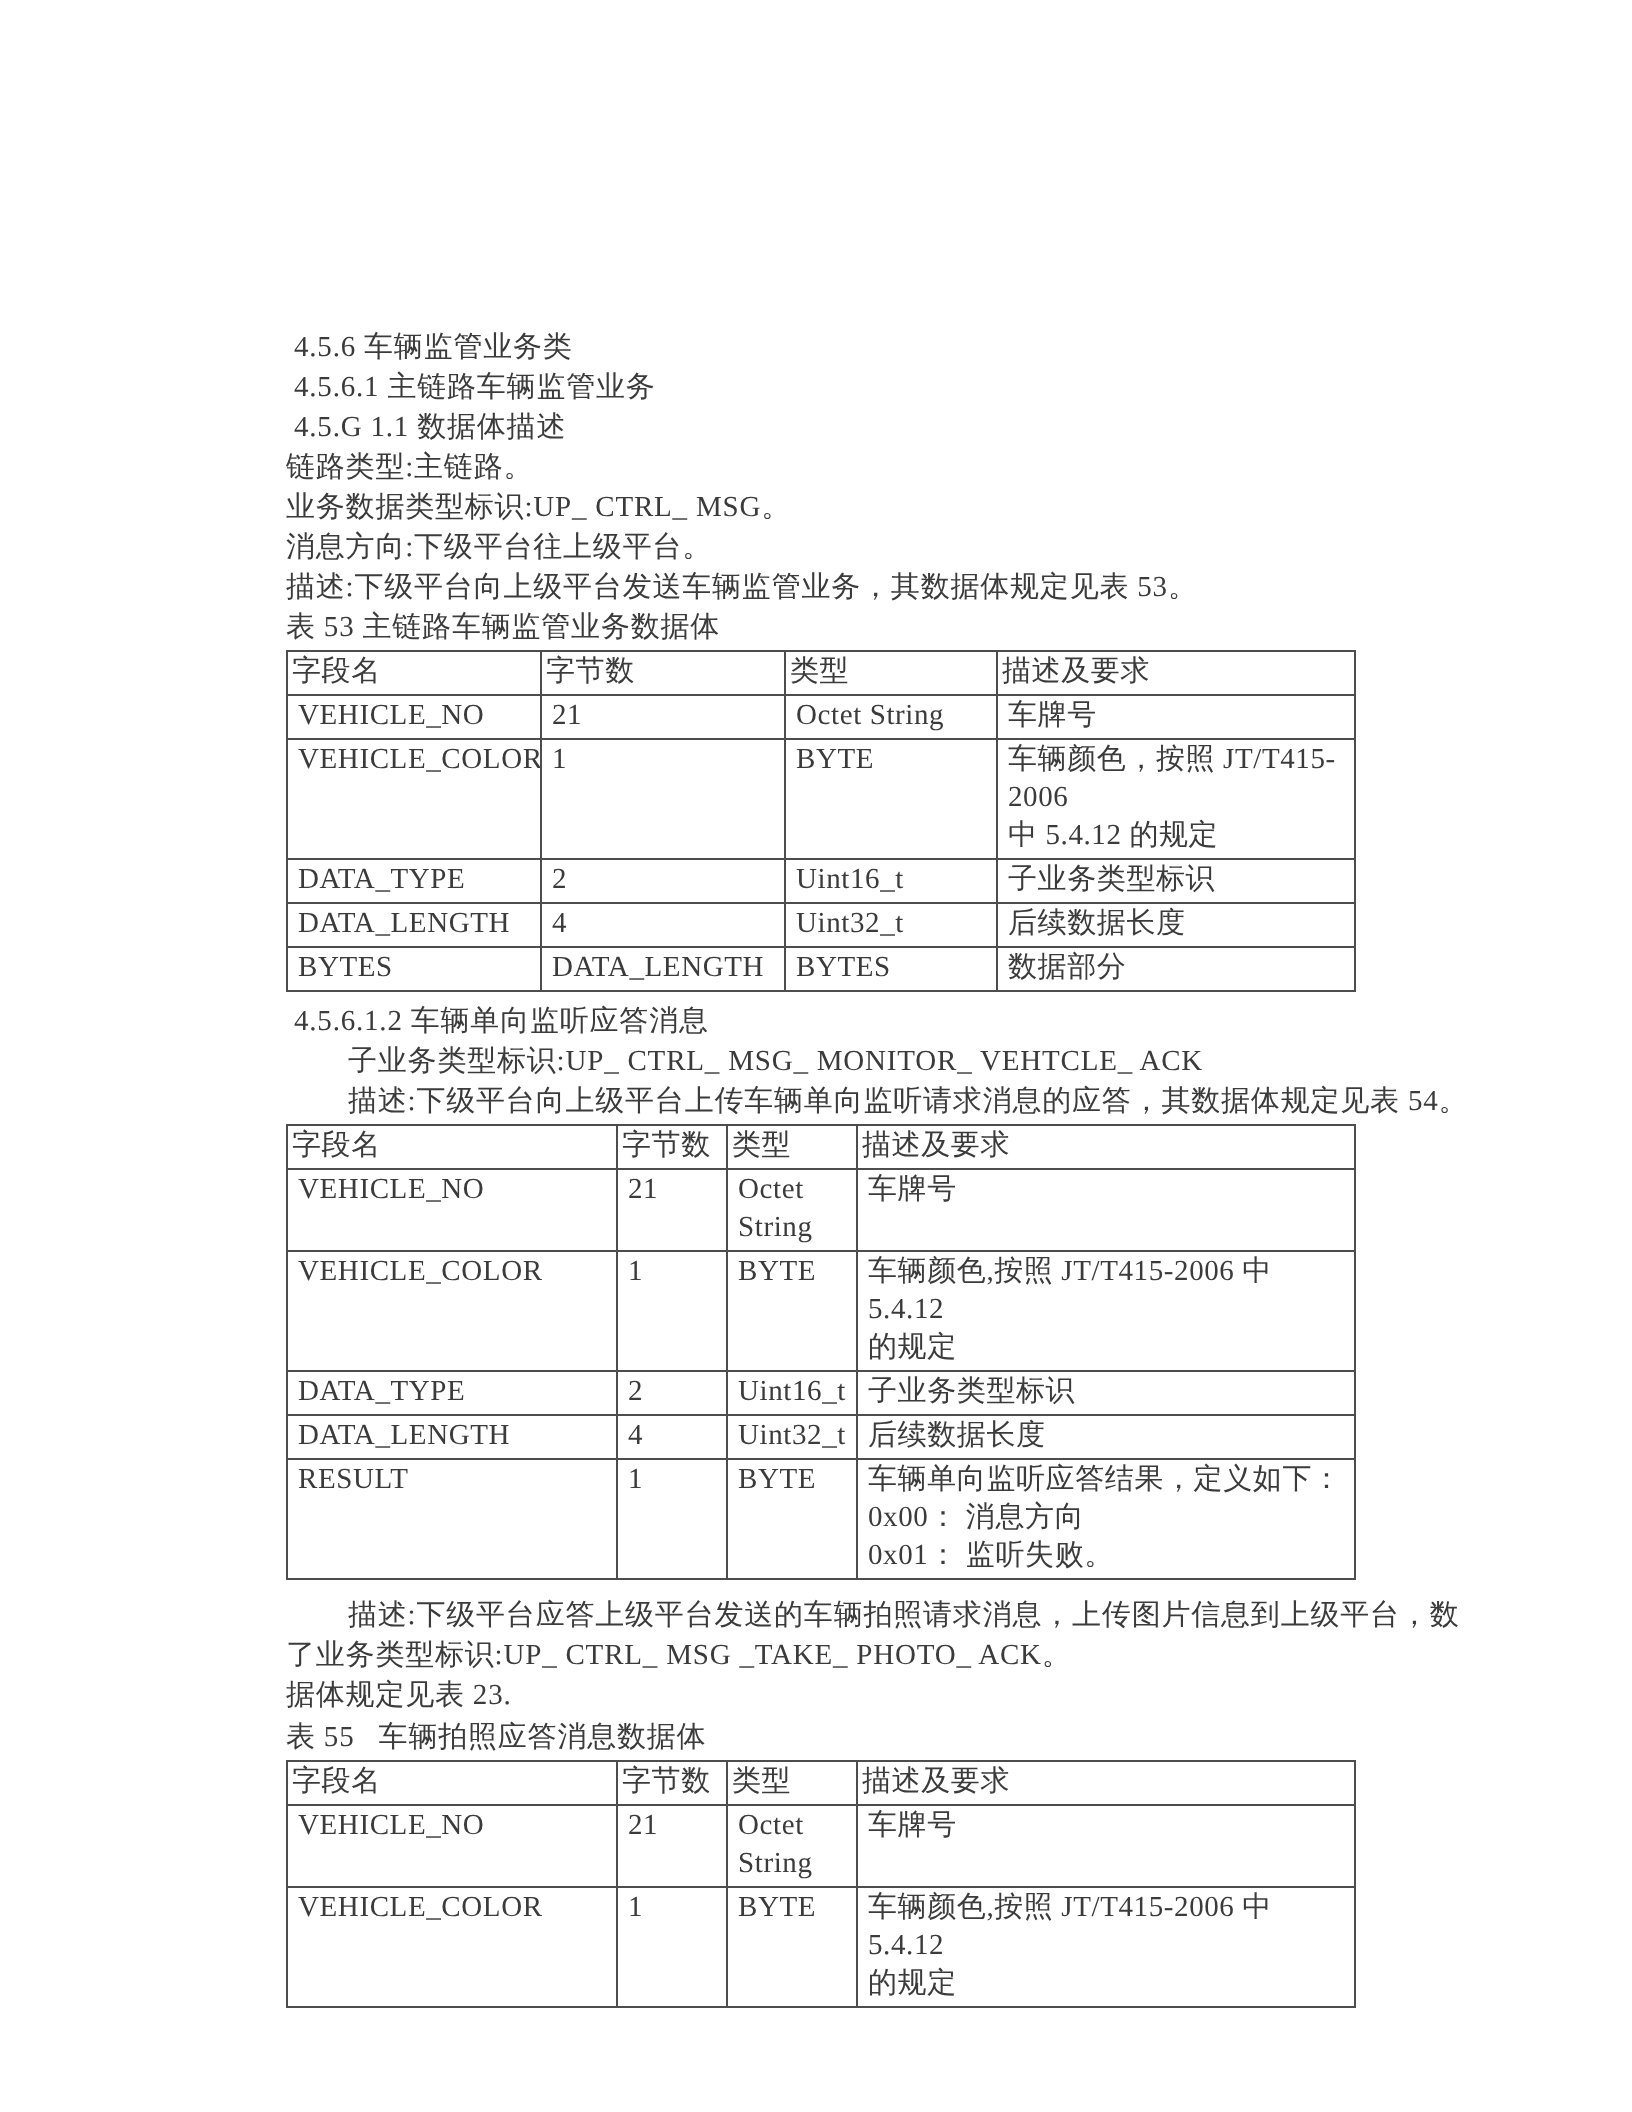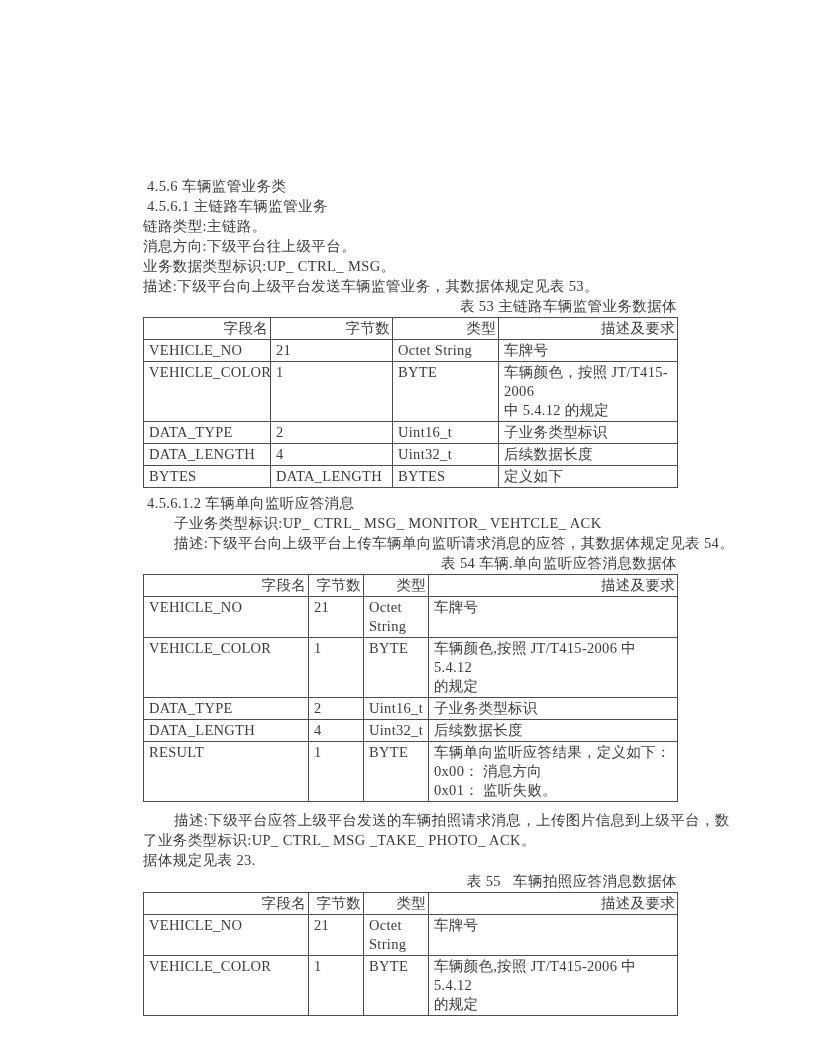--- a/index.html
+++ b/index.html
@@ -6,65 +6,66 @@
   html, body { background: #ffffff; }
   body {
     width: 816px; height: 1056px;
     position: relative;
     font-family: "Liberation Serif", "DejaVu Serif", serif;
     color: #3b3b3b;
     overflow: hidden;
   }
   .page {
     position: absolute;
-    left: 143px; top: 176px;
+    left: 143px; top: 164px;
     width: 534px;
   }
   .line {
     font-size: 14.5px;
     line-height: 20px;
     letter-spacing: 0.4px;
     white-space: pre;
   }
   .h { padding-left: 4px; }
   .indent { padding-left: 31px; }
-  .caption { text-align: right; white-space: pre; }
+  .caption { text-align: left; white-space: pre; }
   .cap55 { margin-top: 1px; }
   table {
     border-collapse: collapse;
     table-layout: fixed;
     width: 534px;
     margin: 1px 0 2px 0;
   }
   th, td {
     border: 1.4px solid #4d4d4d;
     font-size: 14.5px;
     font-weight: normal;
     line-height: 19px;
     padding: 1px 5px;
     vertical-align: top;
     text-align: left;
     white-space: pre-line;
     letter-spacing: 0.3px;
     overflow: hidden;
   }
-  th { text-align: right; padding: 1px 2px; }
+  th { text-align: left; padding: 1px 2px; }
   .gap-s2 { height: 3px; }
   .gap-s3 { height: 6px; }
 </style>
 </head>
 <body>
 
 <main class="page">
 
   <p class="line h">4.5.6 车辆监管业务类</p>
   <p class="line h">4.5.6.1 主链路车辆监管业务</p>
+  <p class="line h">4.5.G 1.1 数据体描述</p>
   <p class="line">链路类型:主链路。</p>
+  <p class="line">业务数据类型标识:UP_ CTRL_ MSG。</p>
   <p class="line">消息方向:下级平台往上级平台。</p>
-  <p class="line">业务数据类型标识:UP_ CTRL_ MSG。</p>
   <p class="line">描述:下级平台向上级平台发送车辆监管业务，其数据体规定见表 53。</p>
   <p class="line caption">表 53 主链路车辆监管业务数据体</p>
 
   <table>
     <colgroup>
       <col style="width:127px">
         <col style="width:122px">
         <col style="width:106px">
         <col style="width:179px">
     </colgroup>
@@ -99,30 +100,29 @@
       <tr>
         <td>DATA_LENGTH</td>
         <td>4</td>
         <td>Uint32_t</td>
         <td>后续数据长度</td>
       </tr>
       <tr>
         <td>BYTES</td>
         <td>DATA_LENGTH</td>
         <td>BYTES</td>
-        <td>定义如下</td>
+        <td>数据部分</td>
       </tr>
     </tbody>
   </table>
 
   <div class="gap-s2"></div>
   <p class="line h">4.5.6.1.2 车辆单向监听应答消息</p>
   <p class="line indent">子业务类型标识:UP_ CTRL_ MSG_ MONITOR_ VEHTCLE_ ACK</p>
   <p class="line indent">描述:下级平台向上级平台上传车辆单向监听请求消息的应答，其数据体规定见表 54。</p>
-  <p class="line caption">表 54 车辆.单向监听应答消息数据体</p>
 
   <table>
     <colgroup>
       <col style="width:165px">
         <col style="width:55px">
         <col style="width:65px">
         <col style="width:249px">
     </colgroup>
     <thead>
       <tr>

